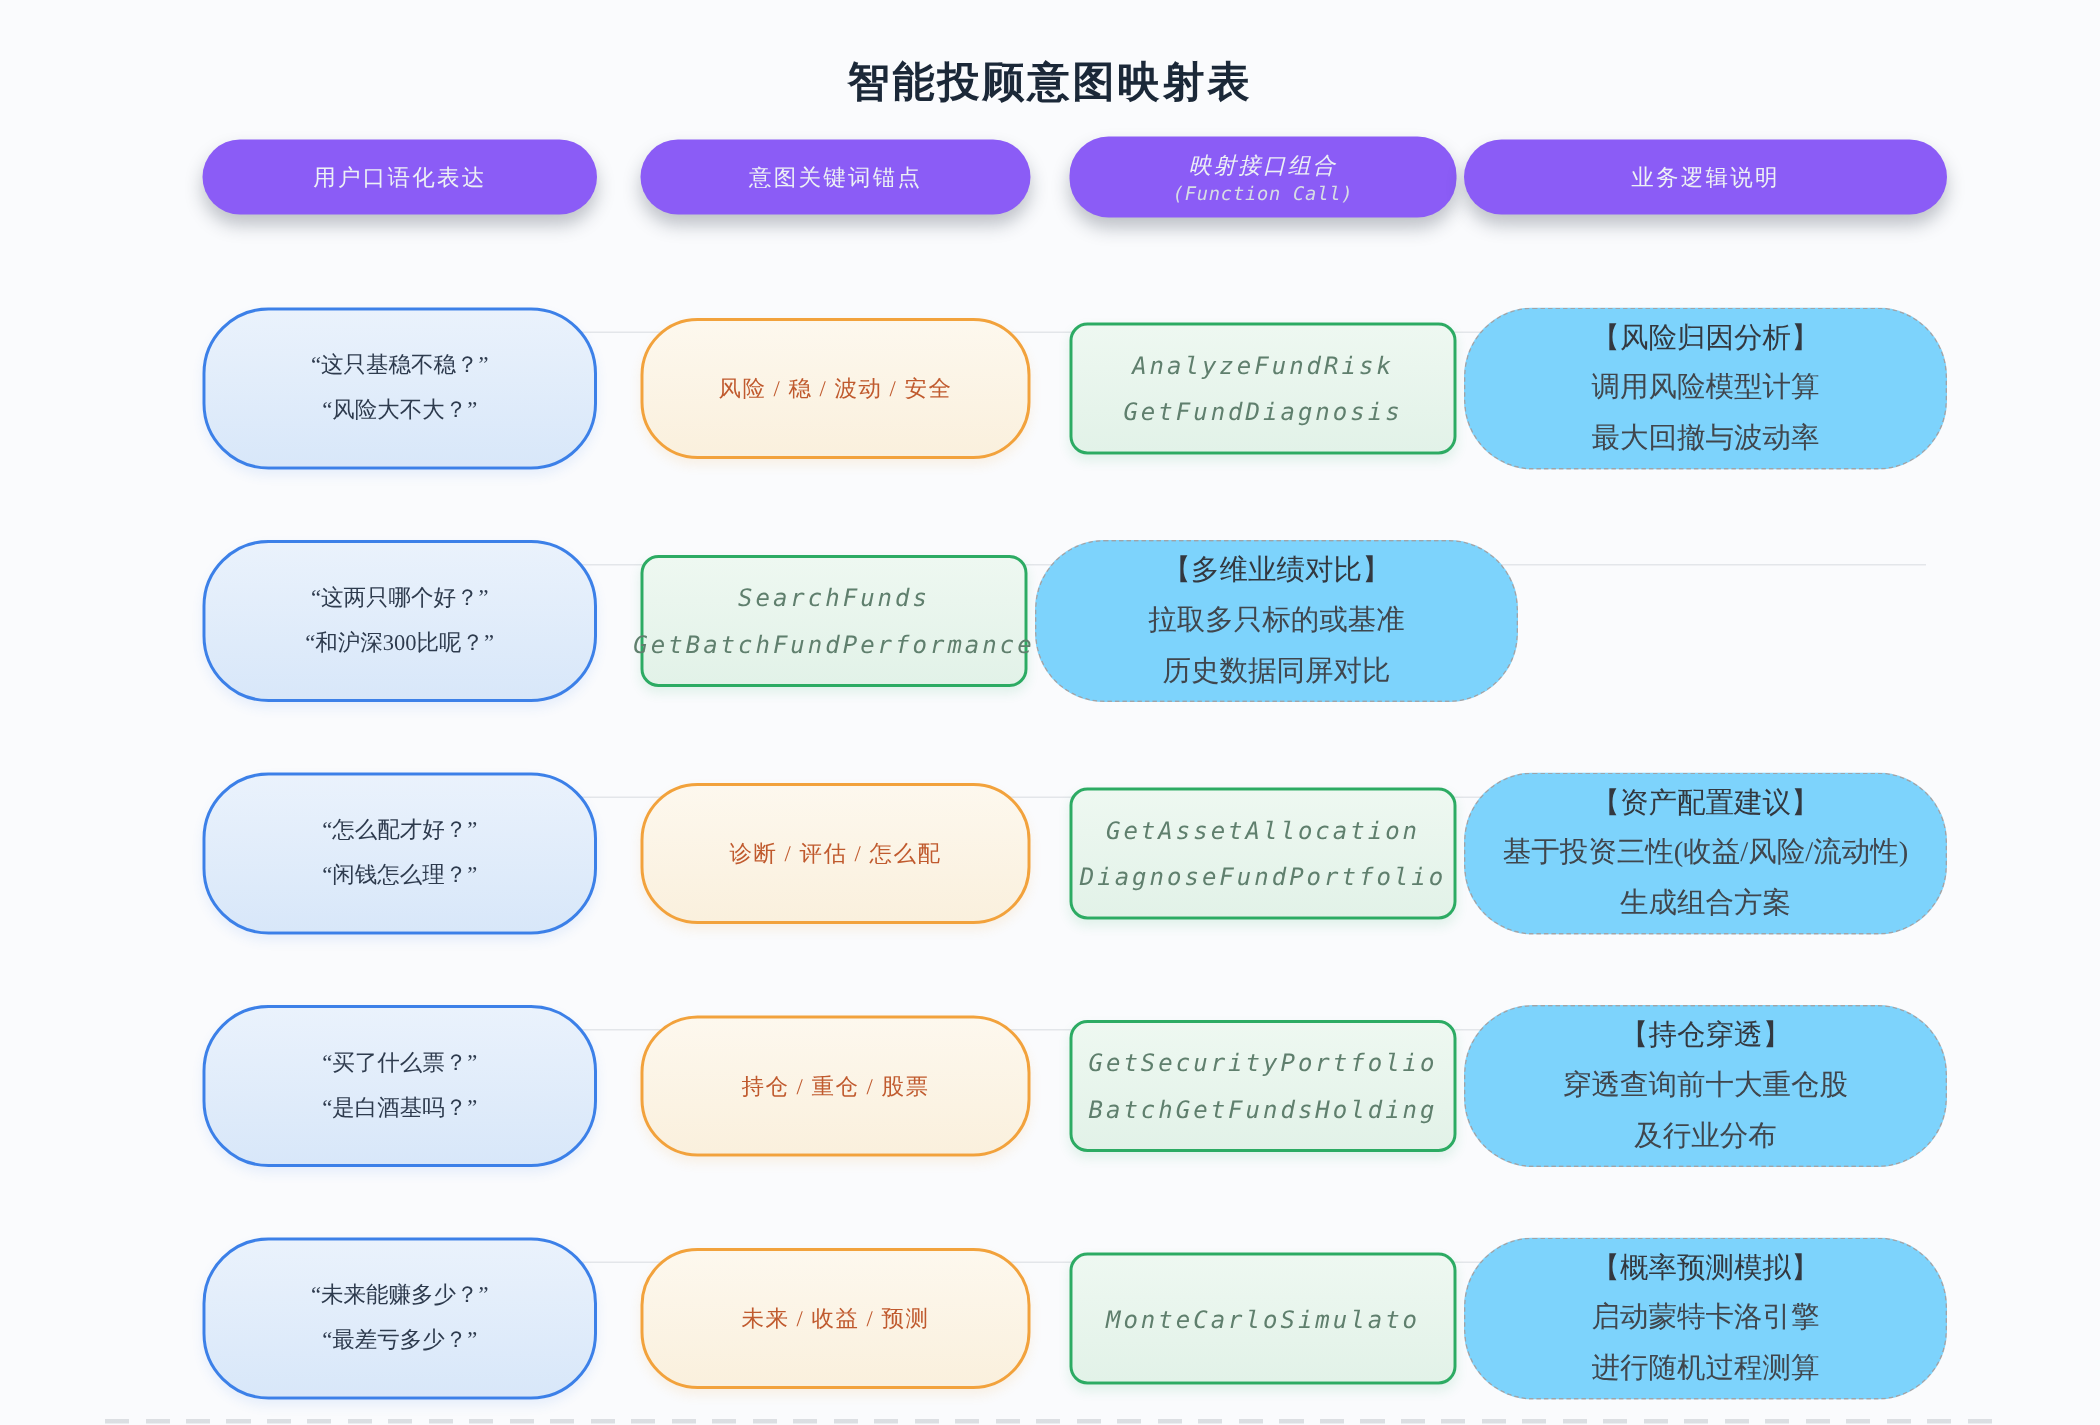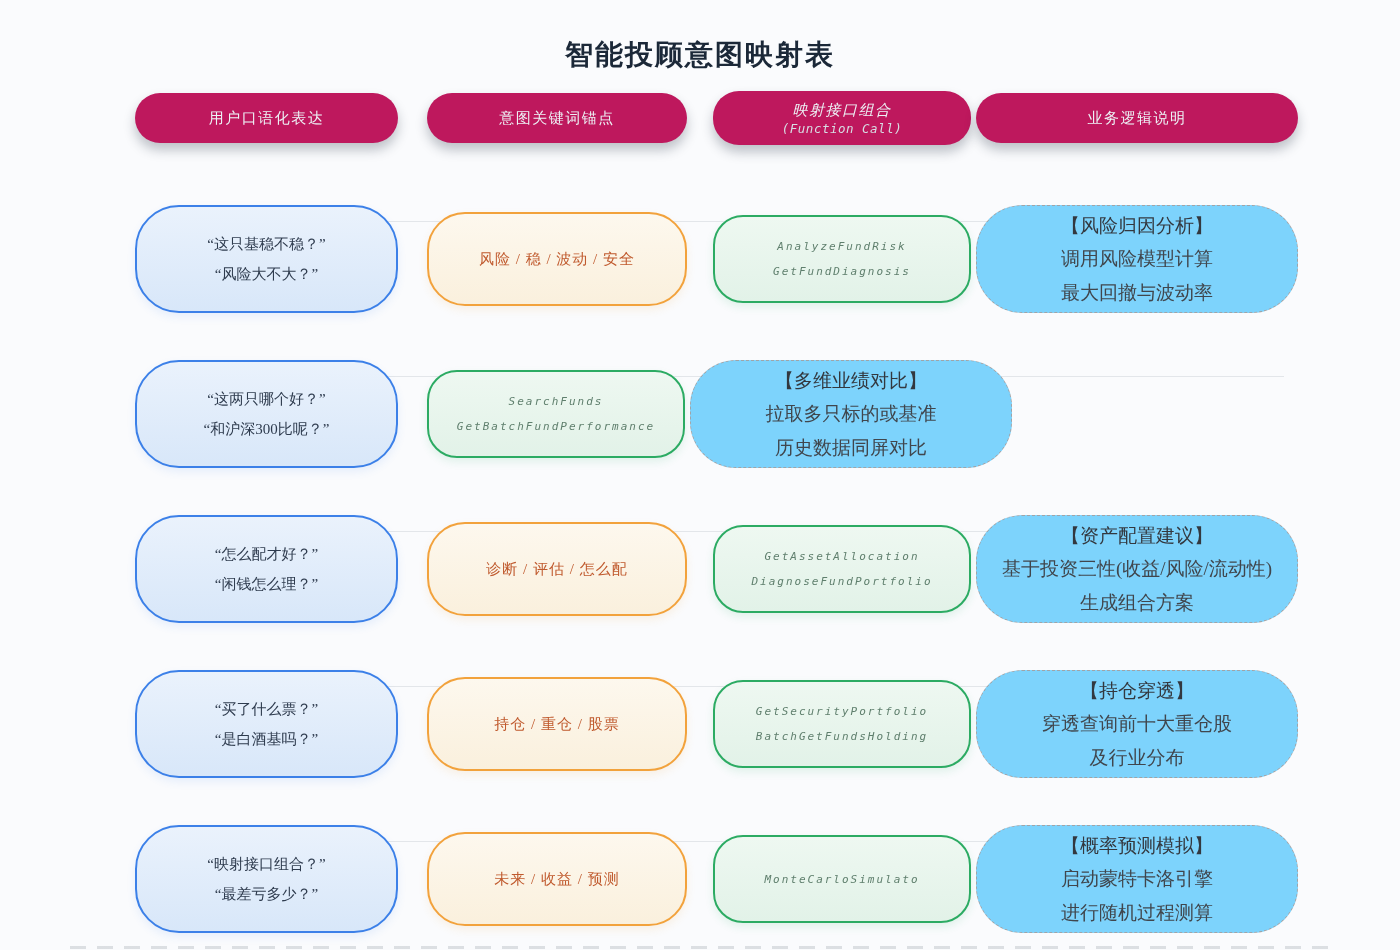--- a/index.html
+++ b/index.html
@@ -38,21 +38,21 @@
   
   .header-row {
     display: flex;
     align-items: center;
     height: 52px;
     margin-bottom: 60px;
   }
   .pill {
     box-sizing: border-box;
     height: 50px;
-    background: #be185d;
+    background: #8b5cf6;
     border-radius: 26px;
     color: #edf1f5;
     font-size: 15px;
     letter-spacing: 1.5px;
     display: flex;
     flex-direction: column;
     align-items: center;
     justify-content: center;
     box-shadow: 0 7px 12px rgba(32, 44, 62, 0.28);
   }
@@ -108,25 +108,25 @@
     border-radius: 38px;
     background: linear-gradient(180deg, #fdf8ee, #faf0dd);
     color: #c05a2e;
     font-size: 15px;
     letter-spacing: 1px;
     box-shadow: 0 4px 8px rgba(242, 162, 60, 0.12);
   }
   .box.fn {
     height: 88px;
     border: 2.5px solid #2cab63;
-    border-radius: 30px;
+    border-radius: 12px;
     background: linear-gradient(180deg, #eef8f1, #e2f2e8);
     color: #5f7f6d;
     font-family: "DejaVu Sans Mono", "Liberation Mono", monospace;
-    font-size: 11px;
+    font-size: 16px;
     letter-spacing: 2px;
     box-shadow: 0 4px 8px rgba(44, 171, 99, 0.12);
   }
   .box.fn .fline { margin: 6px 0; }
   .box.logic {
     height: 108px;
     border: 1.5px dashed #a0a4a8;
     border-radius: 46px;
     background: #7dd3fc;
     color: #40464d;
@@ -240,21 +240,21 @@
       </div>
       <div class="box logic c4">
         <div class="lhead">【持仓穿透】</div>
         <div>穿透查询前十大重仓股</div>
         <div>及行业分布</div>
       </div>
     </div>
 
     <div class="row">
       <div class="box user c1">
-        <div>“映射接口组合？”</div>
+        <div>“未来能赚多少？”</div>
         <div>“最差亏多少？”</div>
       </div>
       <div class="box kw c2">
         <span>未来 / 收益 / 预测</span>
       </div>
       <div class="box fn c3">
         <div class="fline">MonteCarloSimulato</div>
       </div>
       <div class="box logic c4">
         <div class="lhead">【概率预测模拟】</div>

